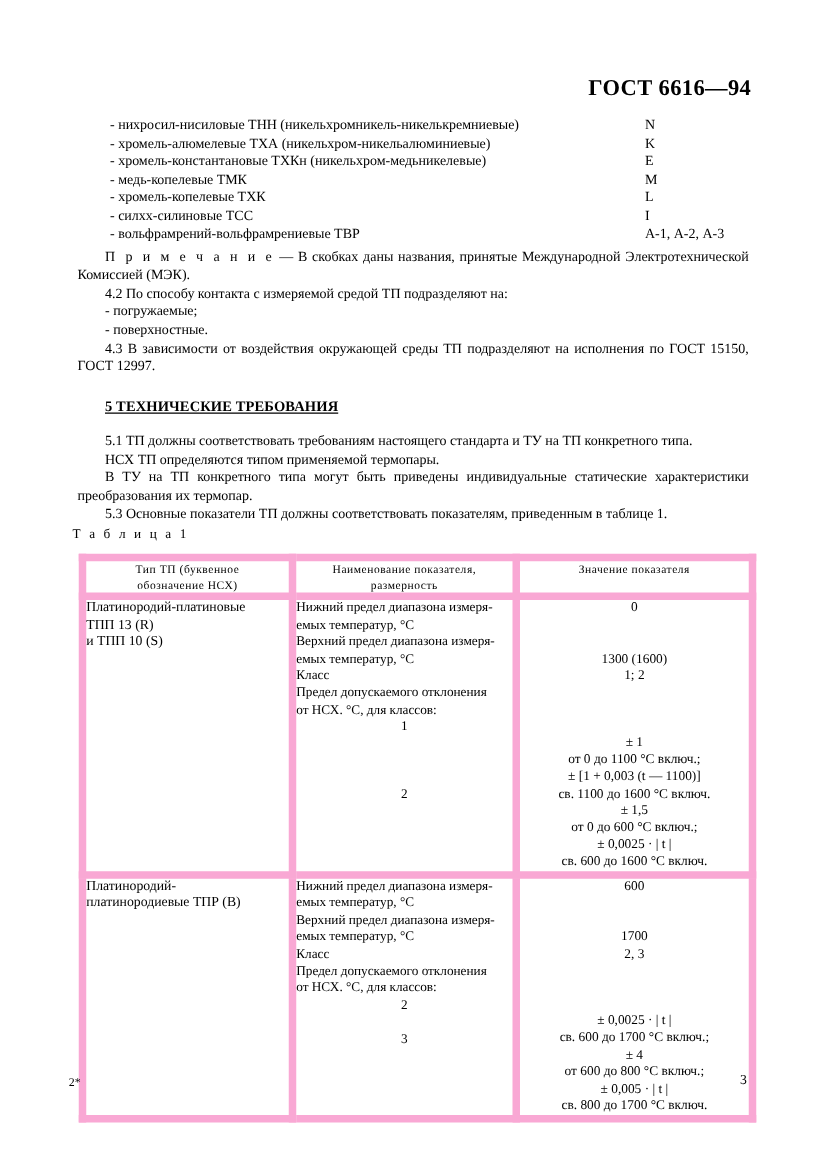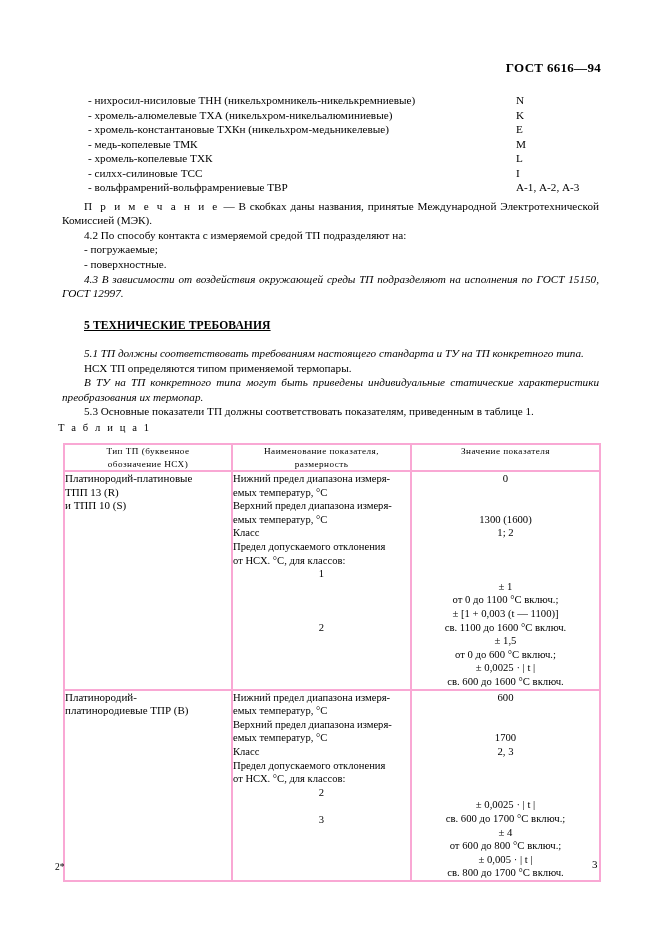--- a/index.html
+++ b/index.html
@@ -18,21 +18,21 @@
     background: #ffffff;
     overflow: hidden;
     box-sizing: border-box;
   }
   
   .doc-header {
     position: absolute;
     top: 60px;
     right: 60px;
     font-weight: bold;
-    font-size: 13px;
+    font-size: 18px;
     letter-spacing: 0.3px;
     text-align: right;
   }
   
   .content {
     position: absolute;
     left: 62px;
     top: 89px;
     width: 537px;
     font-size: 11.2px;
@@ -63,21 +63,21 @@
     text-indent: 22px;
   }
   .sp-caps {
     letter-spacing: 2.2px;
   }
   .para {
     text-indent: 22px;
     text-align: justify;
     margin: 0;
   }
-  .para.justify-full { text-align: justify; text-align-last: left; font-style: italic; }
+  .para.justify-full { text-align: justify; text-align-last: left; }
   .sub-item {
     padding-left: 22px;
     text-indent: 0;
   }
   .section-title {
     font-weight: bold;
     font-size: 11.6px;
     text-indent: 22px;
     margin-top: 18px;
     margin-bottom: 13px;
@@ -96,21 +96,21 @@
   
   .gost-table {
     position: absolute;
     left: 63px;
     top: 443px;
     width: 536px;
     border-collapse: collapse;
     table-layout: fixed;
   }
   .gost-table td, .gost-table th {
-    border: 2px solid #f9a8d4;
+    border: 6px solid #f9a8d4;
     vertical-align: top;
     padding: 0;
   }
   .th-cell {
     text-align: center;
     font-weight: normal;
     font-size: 9.2px;
     line-height: 12.5px;
     letter-spacing: 0.45px;
     padding: 7px 4px 7px 4px;

